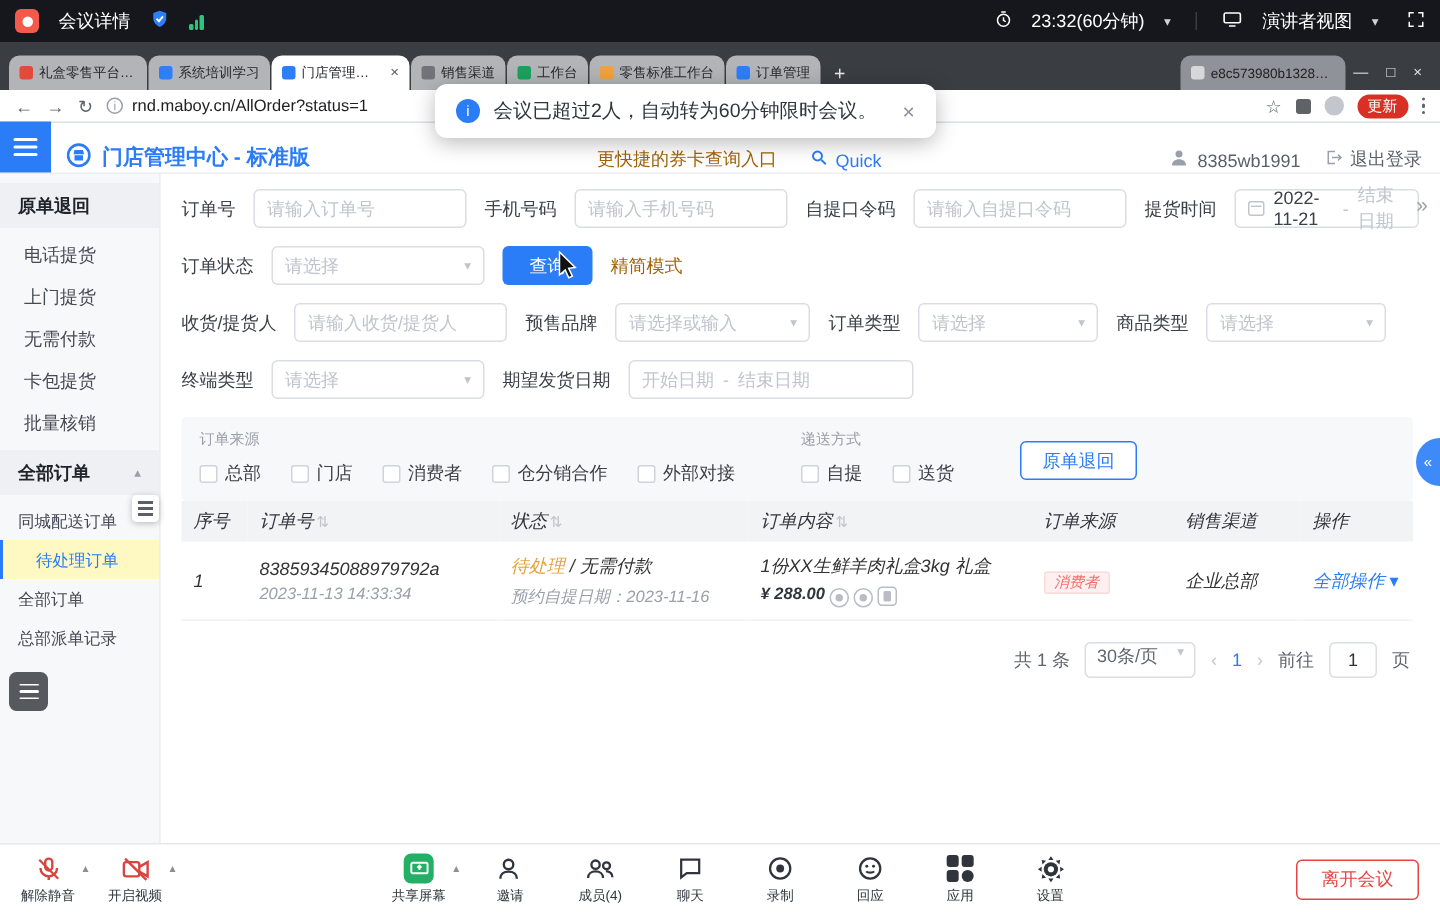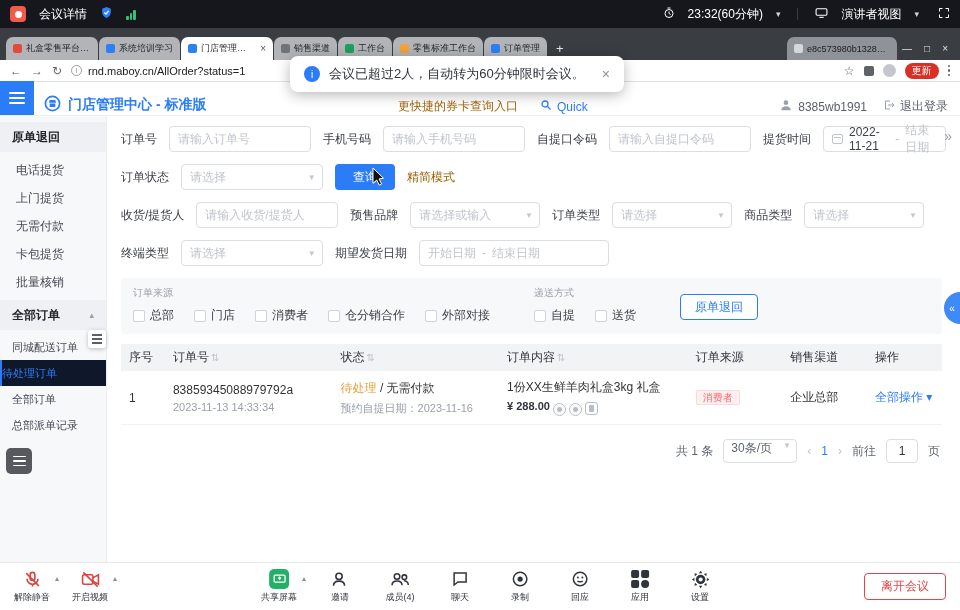--- a/index.html
+++ b/index.html
@@ -49,21 +49,21 @@
   .hspace { flex:1; }
   .hcenter { display:flex; align-items:center; gap:22px; color:#2b7cf7; font-size:12px; }
   .hright { display:flex; align-items:center; gap:16px; color:#5a5f6a; font-size:12px; padding-right:12px; }
   .hitem { display:flex; align-items:center; gap:5px; }
   .pbody { display:flex; height:calc(100% - 34px); }
 
   .sidebar { width:107px; background:#f7f8fa; border-right:1px solid #eceef2; padding-top:6px; flex:none; }
   .sec { height:30px; display:flex; align-items:center; justify-content:space-between; padding:0 12px; font-weight:bold; color:#20242b; background:#eef0f3; margin-bottom:4px; }
   .sitem { height:28px; display:flex; align-items:center; padding:0 16px; color:#454a54; }
   .ssub { height:26px; display:flex; align-items:center; padding:0 12px; color:#454a54; font-size:11px; }
-  .ssub.active { color:#2b7cf7; background:#0f172a; border-left:2px solid #2b7cf7; padding-left:0; }
+  .ssub.active { color:#2b7cf7; background:#fef9c3; border-left:2px solid #2b7cf7; padding-left:22px; }
   .seccaret { color:#9aa0aa; font-size:9px; font-weight:normal; }
 
   .main { flex:1; padding:10px 14px 0 14px; position:relative; overflow:hidden; }
   .collapse { position:absolute; right:8px; top:12px; color:#9aa0aa; font-size:14px; }
   .frow { display:flex; align-items:center; gap:12px; margin-bottom:12px; }
   .flabel { white-space:nowrap; color:#3c4048; }
   .fin { height:26px; width:142px; border:1px solid #dadde3; border-radius:4px; padding:0 8px; font-size:12px; color:#333; background:#fff; font-family:inherit; }
   .fin::placeholder { color:#c0c4cc; }
   .fsel { width:142px; height:26px; border:1px solid #dadde3; border-radius:4px; background:#fff; display:flex; align-items:center; justify-content:space-between; padding:0 8px; color:#c0c4cc; }
   .fsel .cd { color:#c0c4cc; font-size:9px; }
@@ -74,21 +74,21 @@
   .btn-primary { height:26px; padding:0 18px; background:#2b7cf7; color:#fff; border:none; border-radius:4px; font-size:12px; font-family:inherit; }
   .bluelink { color:#a16207; }
 
   .panel { background:#f7f8fa; border-radius:3px; padding:8px 12px 10px 12px; display:flex; align-items:flex-start; gap:44px; margin-right:4px; }
   .glabel { font-size:10px; color:#9aa0aa; margin-bottom:7px; }
   .cbrow { display:flex; align-items:flex-end; gap:20px; }
   .cb { display:flex; align-items:center; gap:5px; color:#3c4048; }
   .cb i { width:12px; height:12px; border:1px solid #cfd3da; border-radius:2px; background:#fff; }
   .btn-outline { height:26px; padding:0 14px; border:1px solid #2b7cf7; color:#2b7cf7; background:#fff; border-radius:4px; font-size:12px; font-family:inherit; margin-top:8px; }
 
-  table.ot { width:calc(100% - 4px); border-collapse:collapse; margin-top:10px; font-size:12px; }
+  table.ot { width:calc(100% - 4px); border-collapse:collapse; font-size:12px;font-style:italic; }
   .ot th { background:#f1f3f5; height:27px; font-weight:normal; color:#30343c; text-align:left; padding:0 8px; white-space:nowrap; }
   .ot td { padding:8px; border-bottom:1px solid #f0f1f4; vertical-align:middle; }
   .sortic { color:#c0c4cc; font-size:10px; margin-left:2px; }
   .sub { color:#9aa0aa; font-size:11px; margin-top:4px; }
   .st-orange { color:#e6a23c; }
   .price { font-weight:bold; color:#30343c; }
   .mini { width:13px; height:13px; border:1px solid #b8bcc4; border-radius:50%; display:inline-flex; align-items:center; justify-content:center; margin-left:3px; vertical-align:-2px; }
   .mini i { width:5px; height:5px; background:#b8bcc4; border-radius:50%; }
   .mini.sq { border-radius:3px; } .mini.sq i { width:5px; height:7px; border-radius:1px; }
   .tag-red { color:#f56c6c; background:#fef0f0; border:1px solid #fbdada; border-radius:2px; font-size:10px; padding:1px 6px; white-space:nowrap; }

